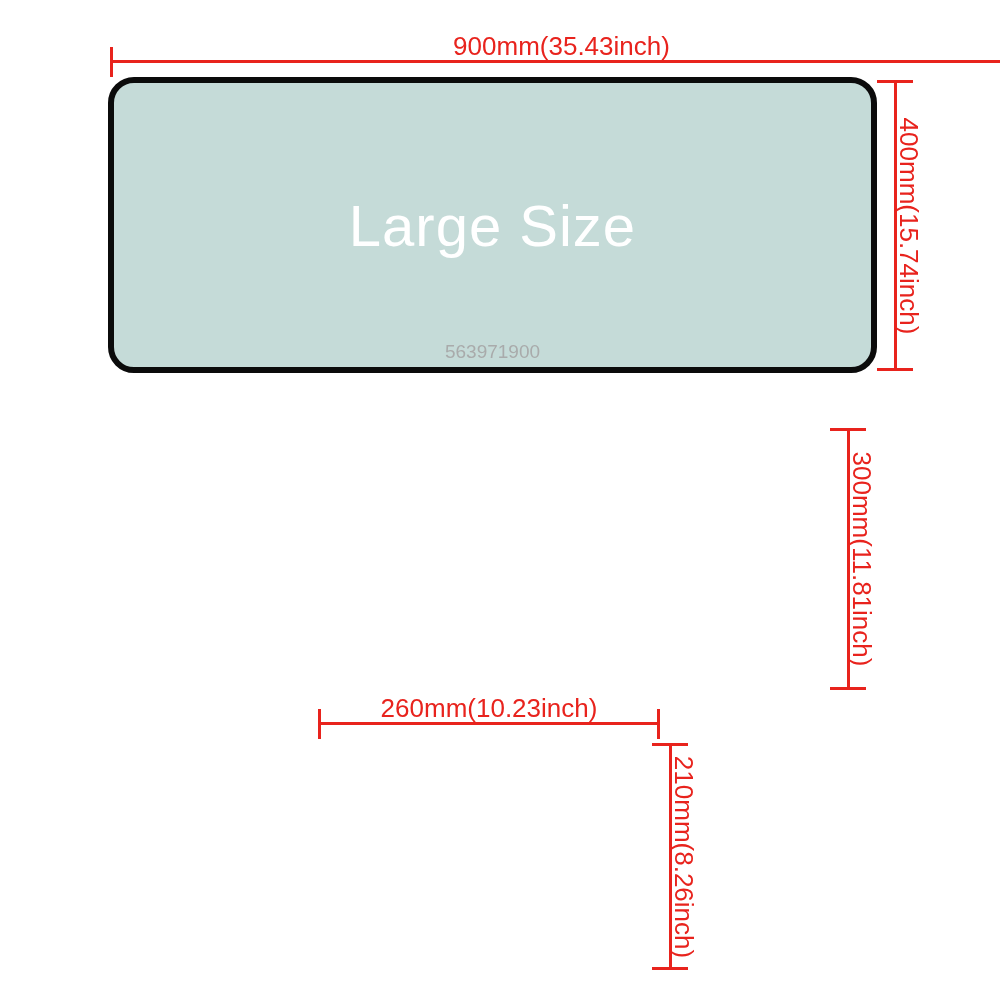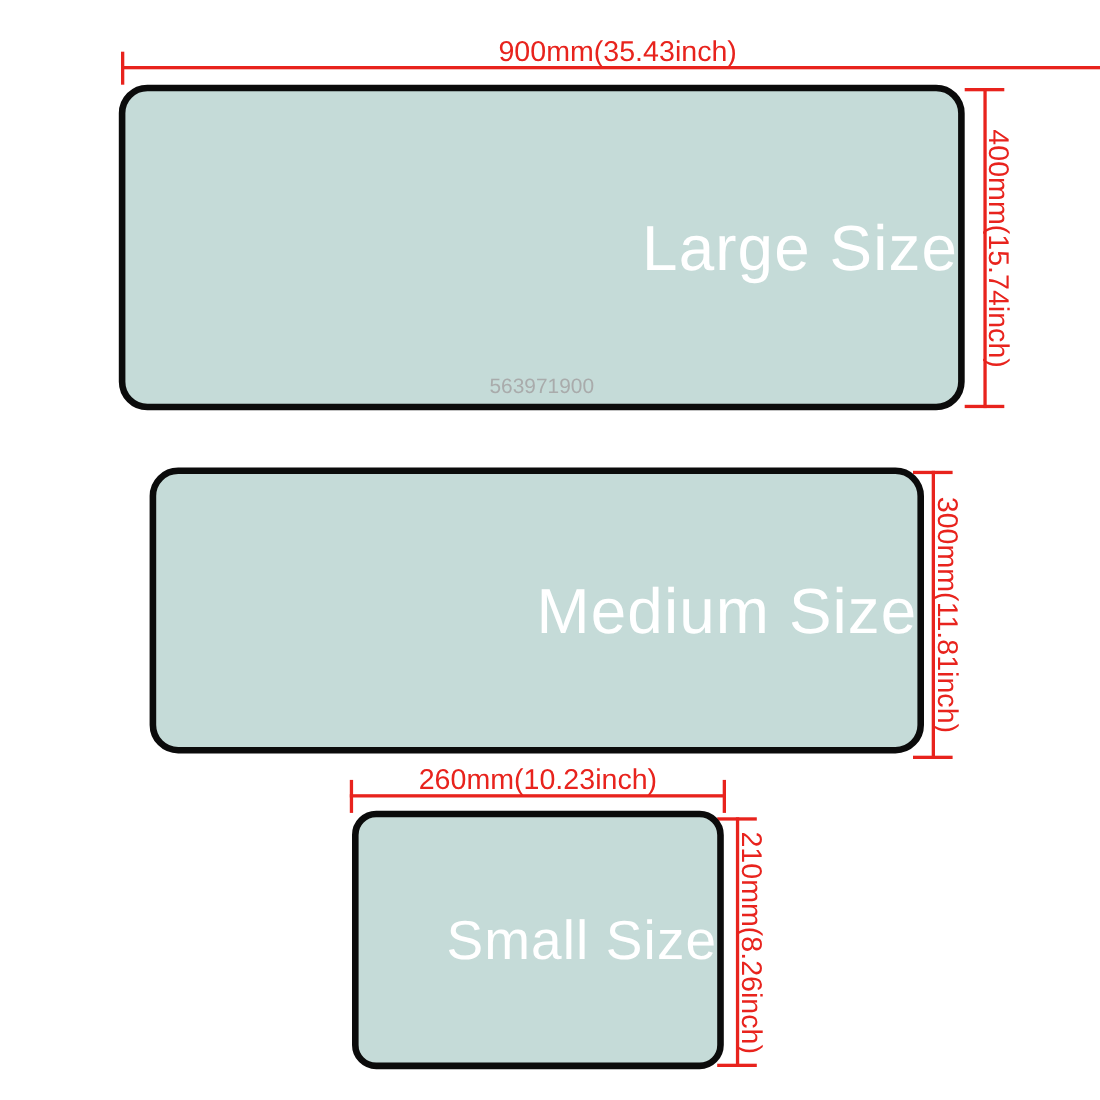--- a/index.html
+++ b/index.html
@@ -19,21 +19,21 @@
     overflow:hidden;
     margin:0 auto;
   }
   
   .pad{
     position:absolute;
     box-sizing:border-box;
     background:var(--pad-fill);
     border:6px solid var(--pad-border);
     border-radius:26px;
-    display:flex;align-items:center;justify-content:flex-end;
+    display:flex;align-items:center;justify-content:center;
   }
   .pad-label{
     color:var(--label);
     font-weight:400;
     letter-spacing:1px;
     text-align:center;
   }
   .pad-large{left:108px;top:77px;width:769px;height:296px;}
   .pad-medium{left:136px;top:425px;width:704px;height:260px;}
   .pad-small{left:320px;top:737px;width:338px;height:235px;border-radius:22px;}
@@ -110,35 +110,29 @@
   </div>
 
 
   <div class="vdim vdim-medium">
     <div class="tick t"></div>
     <div class="tick b"></div>
     <div class="vline"></div>
     <span class="dim-label">300mm(11.81inch)</span>
   </div>
 
-  <div class="pad pad-medium">
-    <span class="pad-label">Medium Size</span>
-  </div>
 
   <div class="hdim hdim-small">
     <div class="tick l"></div>
     <div class="tick r"></div>
     <div class="hline"></div>
     <span class="dim-label">260mm(10.23inch)</span>
   </div>
 
   <div class="vdim vdim-small">
     <div class="tick t"></div>
     <div class="tick b"></div>
     <div class="vline"></div>
     <span class="dim-label">210mm(8.26inch)</span>
   </div>
 
-  <div class="pad pad-small">
-    <span class="pad-label">Small Size</span>
-  </div>
 
 </div>
 
 </body></html>

